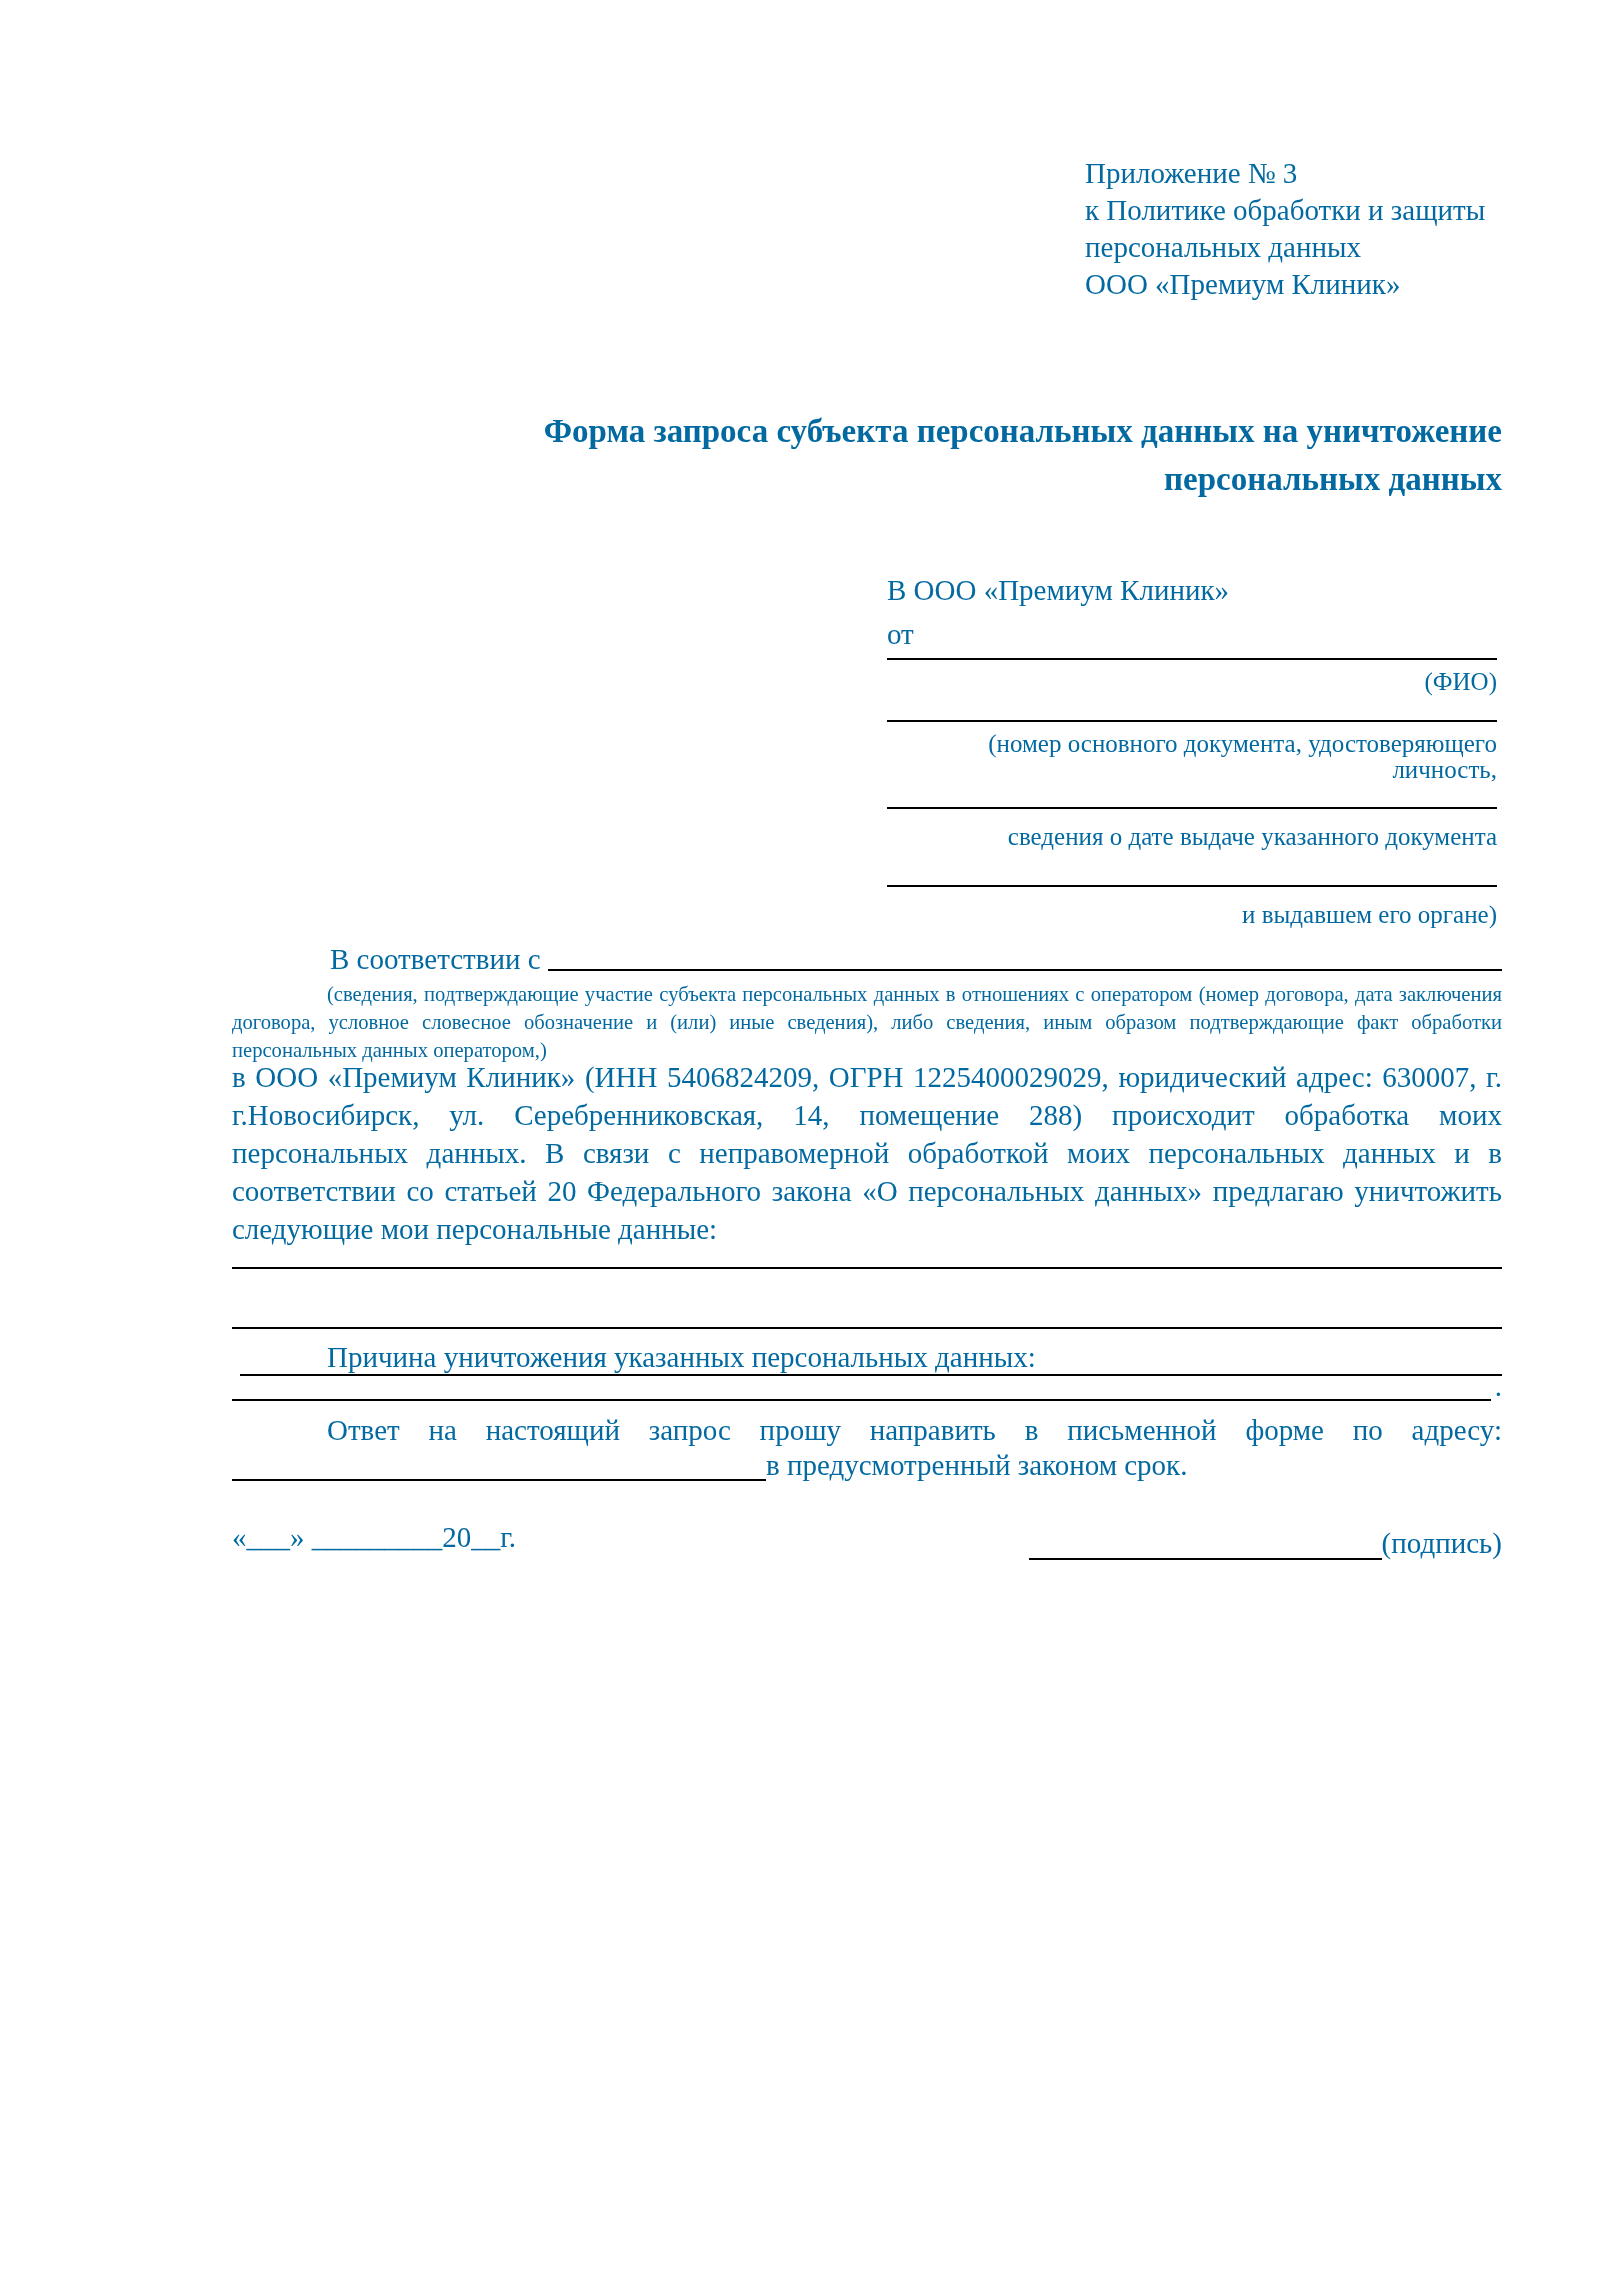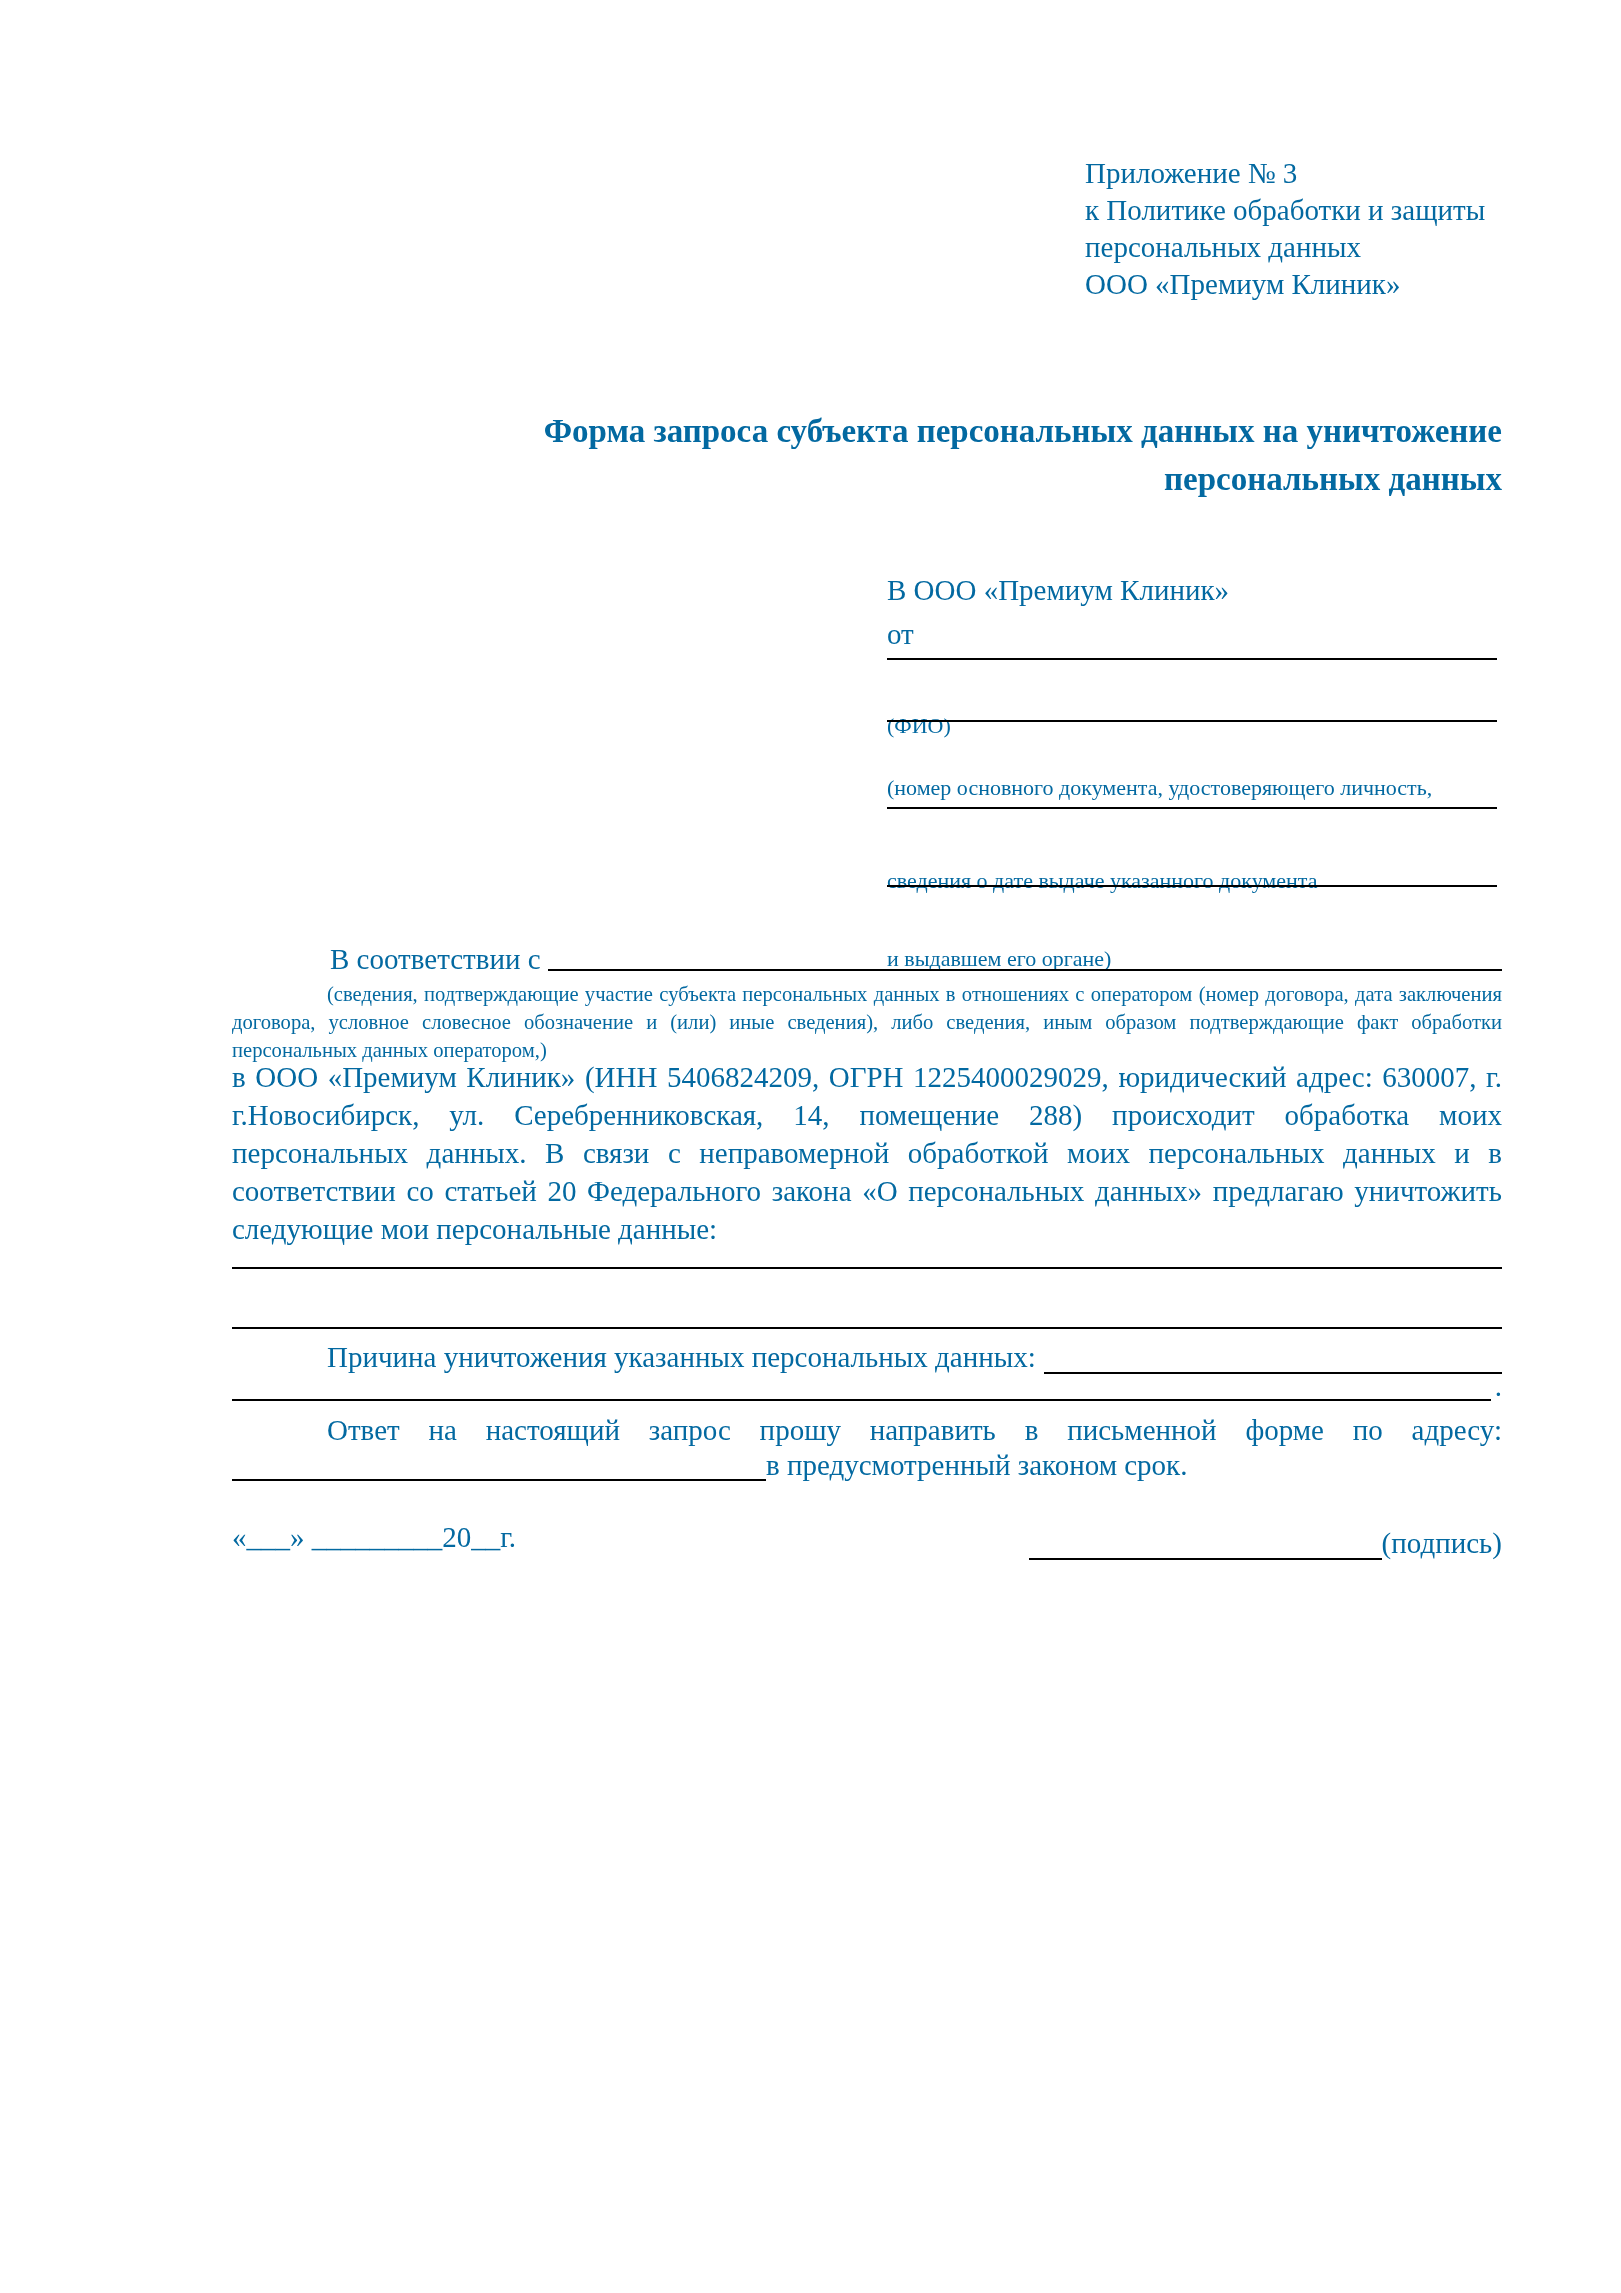--- a/index.html
+++ b/index.html
@@ -14,36 +14,36 @@
   
   .header-block { position:absolute; left:1085px; top:155px; font-size:29px; line-height:37px; }
   
   .title { position:absolute; left:232px; top:407px; width:1270px; text-align:right; font-weight:700; font-size:33px; line-height:48px; }
   
   .addressee { position:absolute; left:887px; top:574px; width:610px; font-size:29px; }
   .addressee .abs { position:absolute; left:0; width:100%; }
   .a-to   { top:0; }
   .a-from { top:44px; }
   .a-rule { border-bottom:2.9px solid #000; height:0; }
-  .a-cap  { text-align:left; font-size:22px; line-height:25.5px;margin-top:44px; }
+  .a-cap  { text-align:right; font-size:25px; line-height:25.5px; }
   .r1 { top:84px; }  .c1 { top:95px; }
   .r2 { top:146px; } .c2 { top:157px; }
   .r3 { top:233px; } .c3 { top:250px; }
   .r4 { top:311px; } .c4 { top:328px; }
   
   .bodyblock { position:absolute; left:232px; width:1270px; font-size:29px; }
   .accordance { top:943px; display:flex; }
   .acc-text { white-space:pre; padding-left:98px; }
   .fill-line { flex:1; border-bottom:2.9px solid #000; margin:0 0 4.9px 7.8px; }
   .note { top:980px; font-size:20.6px; line-height:28px; text-align:justify; text-indent:95px; }
   .main-para { top:1058px; line-height:38px; text-align:justify; }
   .rule { position:absolute; left:232px; width:1270px; border-bottom:2.9px solid #000; height:0; }
   .rule-a { top:1267px; }
   .rule-b { top:1327px; }
-  .reason { top:1341px; display:flex; height:35px; }
+  .reason { top:1341px; display:flex; height:35px;flex-direction:column; }
   .reason-label { white-space:pre; padding-left:95px; }
   .reason .fill-line { margin-bottom:2px; }
   .rule-period { top:1372px; display:flex; height:29px; }
   .rule-period .fill2 { flex:1; border-bottom:2.9px solid #000; }
   .rule-period .dot { padding-left:3.9px; line-height:29px; }
   .response1 { top:1414px; text-align:justify; text-align-last:justify; text-indent:95px; }
   .response2 { top:1449px; display:flex; height:32px; }
   .blank-address { width:534px; border-bottom:2.9px solid #000; }
   .response2 .suffix { line-height:32px; }
   

